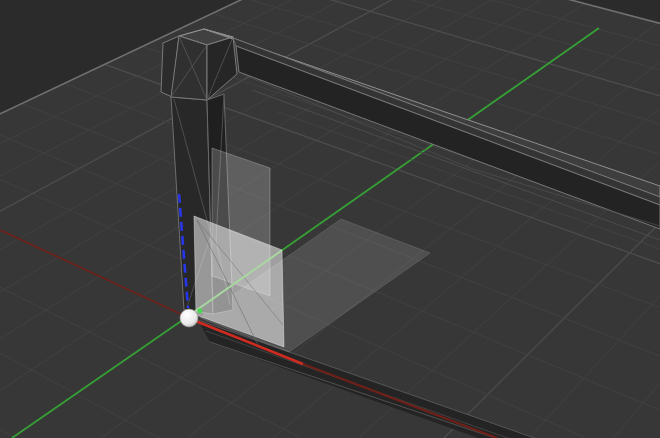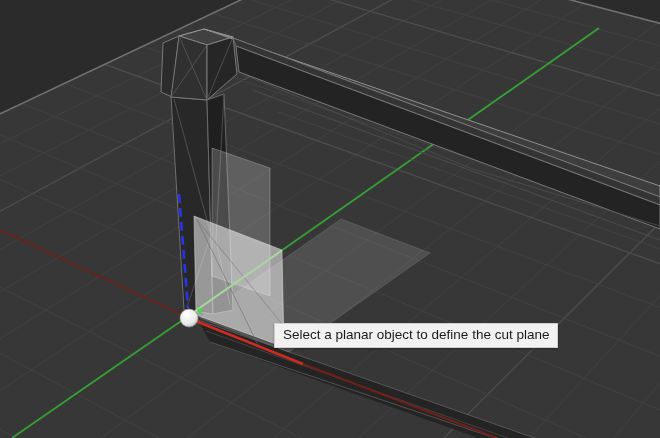--- a/index.html
+++ b/index.html
@@ -129,14 +129,13 @@
       </g>
       <polygon points="212,148 270,168 270,296 212,276" fill="rgba(255,255,255,0.20)" stroke="rgba(255,255,255,0.25)" stroke-width="1" stroke-linejoin="round"></polygon>
       <polygon points="194,216 282,250 284,347 196,315" fill="rgba(255,255,255,0.52)" stroke="rgba(255,255,255,0.40)" stroke-width="1" stroke-linejoin="round"></polygon>
       <line x1="197" y1="220" x2="258" y2="345" stroke="rgba(105,105,105,0.55)" stroke-width="1"></line>
       <line x1="197" y1="220" x2="283" y2="325" stroke="rgba(105,105,105,0.45)" stroke-width="1"></line>
       <line x1="191" y1="314" x2="281" y2="251" stroke="#a8d8a0" stroke-width="2"></line>
       <line x1="179" y1="194" x2="188" y2="308" stroke="#2636e8" stroke-width="2.6" stroke-dasharray="9 5"></line>
       <circle cx="189" cy="318" r="9" fill="url(#sph)" stroke="#9a9a9a" stroke-width="0.6"></circle>
       <circle cx="200" cy="311" r="2.4" fill="#42d94a"></circle>
     </svg>
-  <div class="tooltip">Select a planar object to define the cut plane</div>
 </div>
 
 </body></html>

